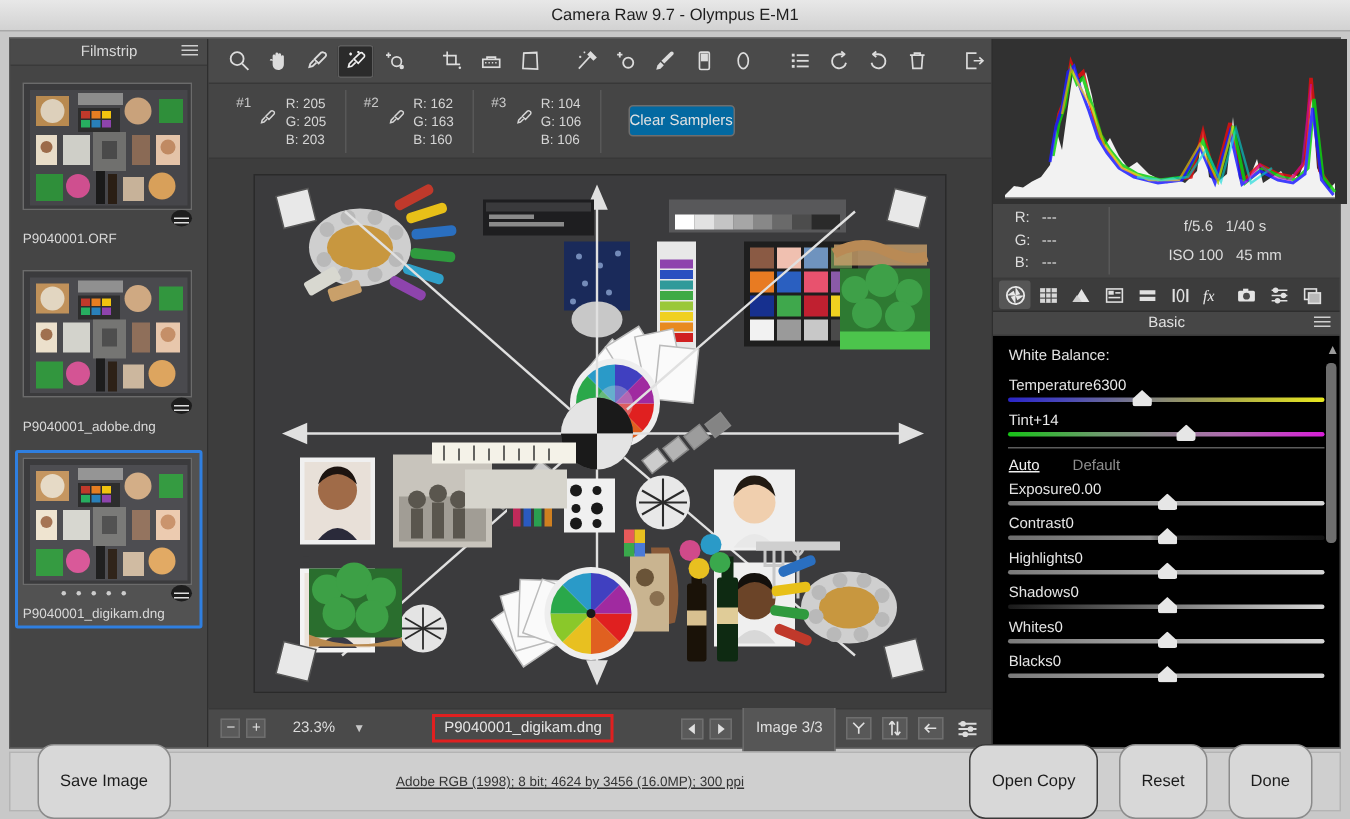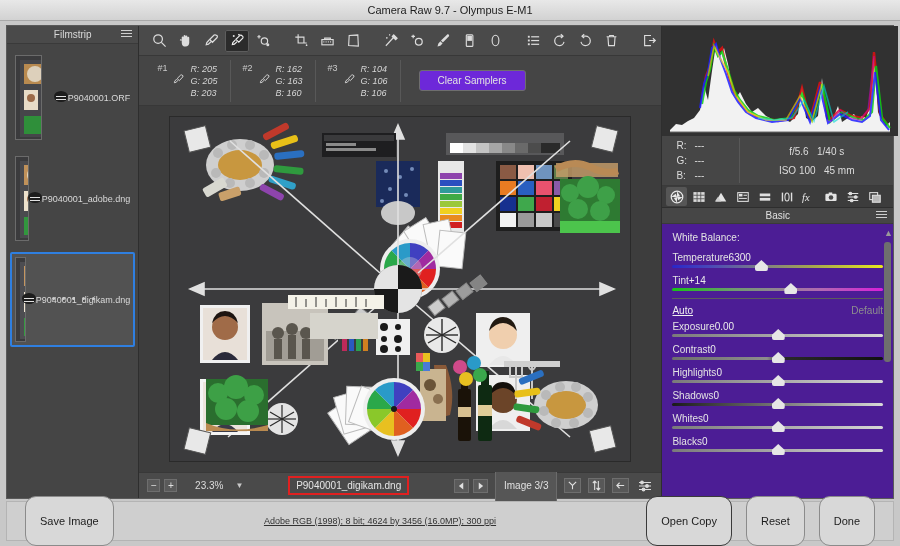--- a/index.html
+++ b/index.html
@@ -44,21 +44,21 @@
     position: relative;
     font-size: 10px; color: #d8d8d8;
     border-bottom: 1px solid #3a3a3a;
   }
   .fs-menu { position: absolute; right: 6px; top: 4px; width: 11px; height: 9px; }
   .fs-menu i { display: block; height: 1px; background: #cfcfcf; margin-bottom: 2px; }
   .fs-list { flex: 1; overflow: hidden; padding: 6px 0 0 0; }
   .fs-item {
     width: 125px; margin: 0 auto 6px auto; padding: 3px;
     border: 2px solid transparent; border-radius: 2px;
-    display: flex; flex-direction: row; align-items: center;
+    display: flex; flex-direction: column; align-items: flex-start;
   }
   .fs-item.sel { border-color: #2f7fe0; background: #525252; }
   .fs-thumb {
     width: 113px; height: 85px; position: relative;
     background: #3a3a3a; border: 1px solid #6b6b6b;
     overflow: hidden;
   }
   .fs-meta { height: 13px; width: 113px; position: relative; }
   .fs-badge {
     position: absolute; right: 0px; top: 0px;
@@ -92,24 +92,24 @@
     height: 50px; background: #454545; border-bottom: 1px solid #383838;
     display: flex; align-items: center; padding-left: 6px;
   }
   .samp {
     display: flex; align-items: center; gap: 5px;
     padding: 0 12px; height: 42px;
     border-right: 1px solid #585858;
   }
   .samp-id { font-size: 9px; color: #c9c9c9; align-self: flex-start; margin-top: 3px; }
   .samp-pip { width: 13px; }
-  .samp-vals { font-size: 9px; color: #d5d5d5; line-height: 12px; font-style: italic; }
+  .samp-vals { font-size: 9px; color: #d5d5d5; line-height: 12px; }
   .clear-btn {
-    margin-left: 18px; padding: 4px 18px; font-size: 10px;
-    color: #e2e2e2; background: #6d28d9; border: 1px solid #6e6e6e;
+    margin-left: 18px; padding: 4px 0; font-size: 10px;
+    color: #e2e2e2; background: #0369a1; border: 1px solid #6e6e6e;
     border-radius: 3px;
   }
 
   
   .preview-wrap { flex: 1; background: #3d3d3d; position: relative; display:flex; align-items:center; justify-content:center; }
   .preview {
     width: 462px; height: 346px; position: relative;
     background: #3a3a3c; overflow: hidden; border: 1px solid #2a2a2a;
   }
 
@@ -158,21 +158,21 @@
     height: 22px; background: #3c3c3c; display: flex; align-items: center;
     padding-left: 4px; gap: 1px; border-bottom: 1px solid #2e2e2e;
   }
   .ptab { width: 21px; height: 19px; display: flex; align-items: center; justify-content: center; border-radius: 2px; }
   .ptab.on { background: #565656; }
   .panel-head {
     height: 16px; background: #464646; display: flex; align-items: center; justify-content: center;
     font-size: 10px; color: #e0e0e0; position: relative; border-bottom: 1px solid #3a3a3a; text-align: right;
   }
   .panel-head .fs-menu { top: 3px; }
-  .panel-body { flex: 1; background: #4c1d95; padding: 8px 10px 0 10px; position: relative; overflow:hidden; }
+  .panel-body { flex: 1; background: #000000; padding: 8px 10px 0 10px; position: relative; overflow:hidden; }
 
   .wb-row { display: flex; align-items: center; gap: 6px; margin-bottom: 9px; }
   .wb-label { font-size: 10px; color: #e3e3e3; }
   .wb-select {
     flex: 1; height: 17px; background: #5a5a5a; border: 1px solid #6c6c6c;
     border-radius: 2px; display: flex; align-items: center; padding: 0 6px;
     font-size: 10px; color: #ececec; justify-content: space-between;
   }
   .sl { margin-bottom: 7px; }
   .sl-top { display: flex; justify-content: flex-start; font-size: 10px; color: #e3e3e3; margin-bottom: 2px; }
@@ -182,21 +182,21 @@
   .track.tint { background: linear-gradient(90deg,#17c217 0%,#6f9a6f 30%,#8a8a8a 45%,#b06ab0 70%,#d81fd8 100%); }
   .track.contrast { background: linear-gradient(90deg,#6e6e6e 0%,#8d8d8d 45%,#2a2a2a 52%,#111 100%); }
   .track.shadows { background: linear-gradient(90deg,#1a1a1a 0%,#6e6e6e 45%,#d8d8d8 100%); }
   .track.plain { background: linear-gradient(90deg,#7a7a7a 0%,#d6d6d6 100%); }
   .knob {
     position: absolute; top: -5px; width: 13px; height: 11px; margin-left: -6px;
     background: #e6e6e6;
     clip-path: polygon(50% 0%, 100% 55%, 100% 100%, 0% 100%, 0% 55%);
     border-radius: 2px;
   }
-  .autorow { display: flex; justify-content: space-between; gap: 22px; margin: 4px 0 5px 0; }
+  .autorow { display: flex; justify-content: flex-start; gap: 22px; margin: 4px 0 5px 0; }
   .autorow span { font-size: 10px; }
   .auto-on { color: #f0f0f0; text-decoration: underline; }
   .auto-off { color: #8e8e8e; }
   .divider { height: 1px; background: #5c5c5c; margin: 4px 0 6px 0; }
   .scrollbar { position: absolute; right: 2px; top: 4px; bottom: 4px; width: 7px; }
   .scrollbar .up, .scrollbar .dn { color: #9a9a9a; font-size: 9px; text-align: center; }
   .scrollbar .thumb { position: absolute; top: 14px; height: 120px; width: 7px; background: #6e6e6e; border-radius: 3px; }
 
   
   .footer {

